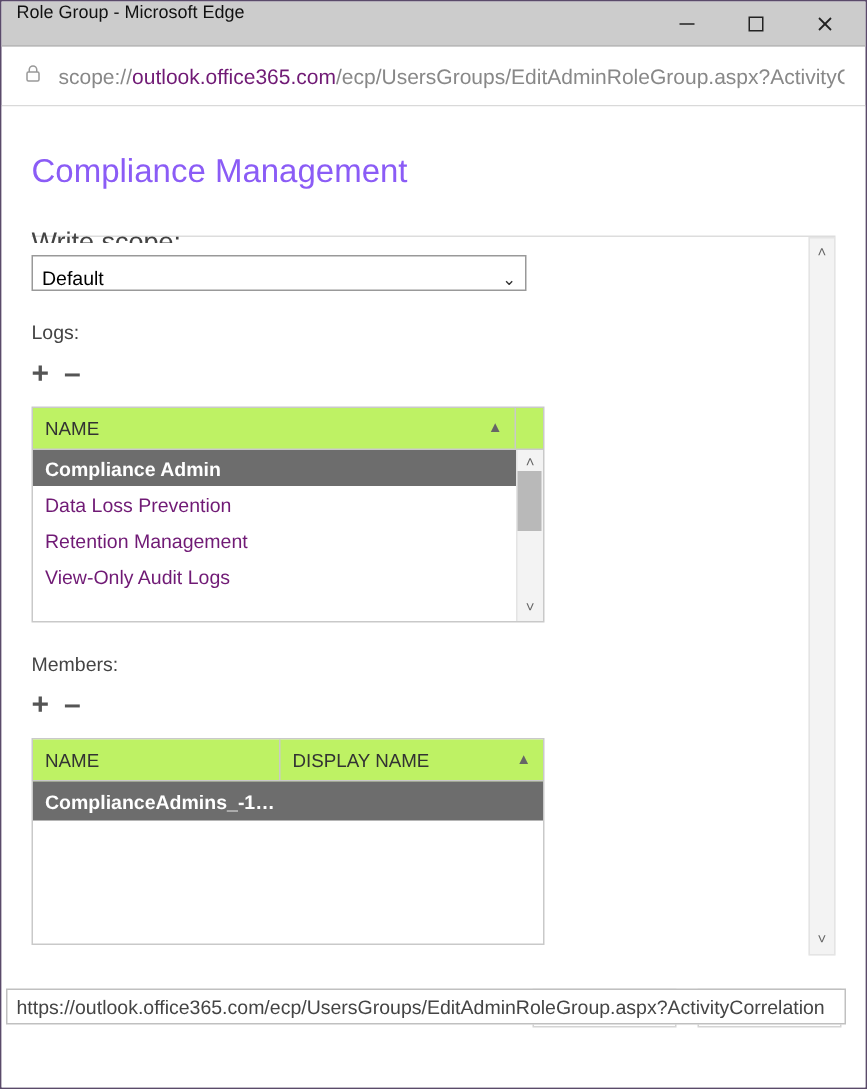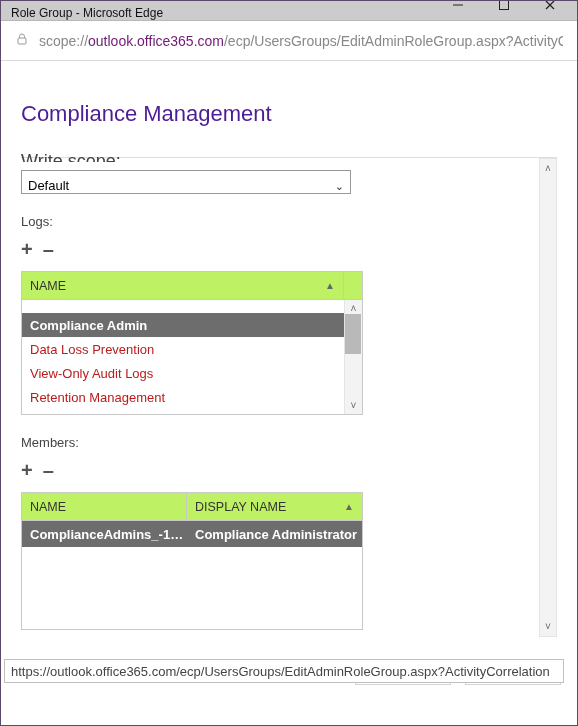--- a/index.html
+++ b/index.html
@@ -9,24 +9,24 @@
     font-size: 13px;
     background: #fff;
     width: 578px;
     height: 726px;
     overflow: hidden;
     position: relative;
     border: 1px solid #5a4a6a;
   }
   
   .titlebar {
-    height: 20px;
+    height: 30px;
     background: #ccc;
     display: flex;
-    align-items: flex-end;
+    align-items: flex-start;
     padding: 0 4px 0 10px;
     border-bottom: 1px solid #b8b8b8;
   }
   .titlebar .title {
     flex: 1;
     font-size: 12px;
     color: #111;
   }
   .titlebar .winbtn {
     width: 46px;
@@ -63,21 +63,21 @@
     top: 70px;
     left: 0;
     right: 0;
     bottom: 0;
     background: #fff;
     padding: 30px 20px 0 20px;
   }
   h1.page-title {
     font-weight: 400;
     font-size: 22px;
-    color: #4c1d95;
+    color: #8b5cf6;
     margin: 0 0 30px 0;
   }
   .scroll-region {
     position: relative;
     border-top: 1px solid #ddd;
     padding-top: 6px;
     padding-right: 20px;
     height: 480px;
   }
   .scroll-region .rscroll {
@@ -179,28 +179,27 @@
   .roles-body .innerscroll .thumb {
     position: absolute;
     top: 14px;
     width: 16px;
     height: 40px;
     right: 1px;
     background: #b9b9b9;
   }
   .roles-list {
     margin-right: 18px;
-    margin-top: 13px;
   }
   .roles-list .row {
     height: 24px;
     display: flex;
     align-items: center;
     padding: 0 8px;
-    color: #b91c1c;
+    color: #701a75;
     font-size: 13px;
     white-space: nowrap;
   }
   .roles-list .row:nth-child(5) {
     height: 18px;
     align-items: flex-start;
     overflow: hidden;
   }
   .roles-list .row.sel {
     background: #6d6d6d;
@@ -326,22 +325,22 @@
         <div class="th th1">
           <span>NAME</span>
           <span class="sort">▲</span>
         </div>
         <div class="th th2"></div>
       </div>
       <div class="roles-body">
         <div class="roles-list">
           <div class="row sel">Compliance Admin</div>
           <div class="row">Data Loss Prevention</div>
+          <div class="row">Retention Management</div>
           <div class="row">View-Only Audit Logs</div>
-          <div class="row">Retention Management</div>
         </div>
         <div class="innerscroll">
           <span class="arrow">˄</span>
           <div class="thumb"></div>
           <span class="arrow">˅</span>
         </div>
       </div>
     </div>
 
     <div class="section-label">Members:</div>
@@ -357,21 +356,20 @@
         </div>
         <div class="th th2">
           <span>DISPLAY NAME</span>
           <span class="sort">▲</span>
         </div>
       </div>
       <div class="members-body">
         <div class="members-list">
           <div class="row sel">
             <div class="cell1">ComplianceAdmins_-146…</div>
-            <div class="cell2">Compliance Administrator</div>
           </div>
         </div>
       </div>
     </div>
 
   </div>
 
   <div class="ghost-buttons">
     <div class="gb"></div>
     <div class="gb"></div>

